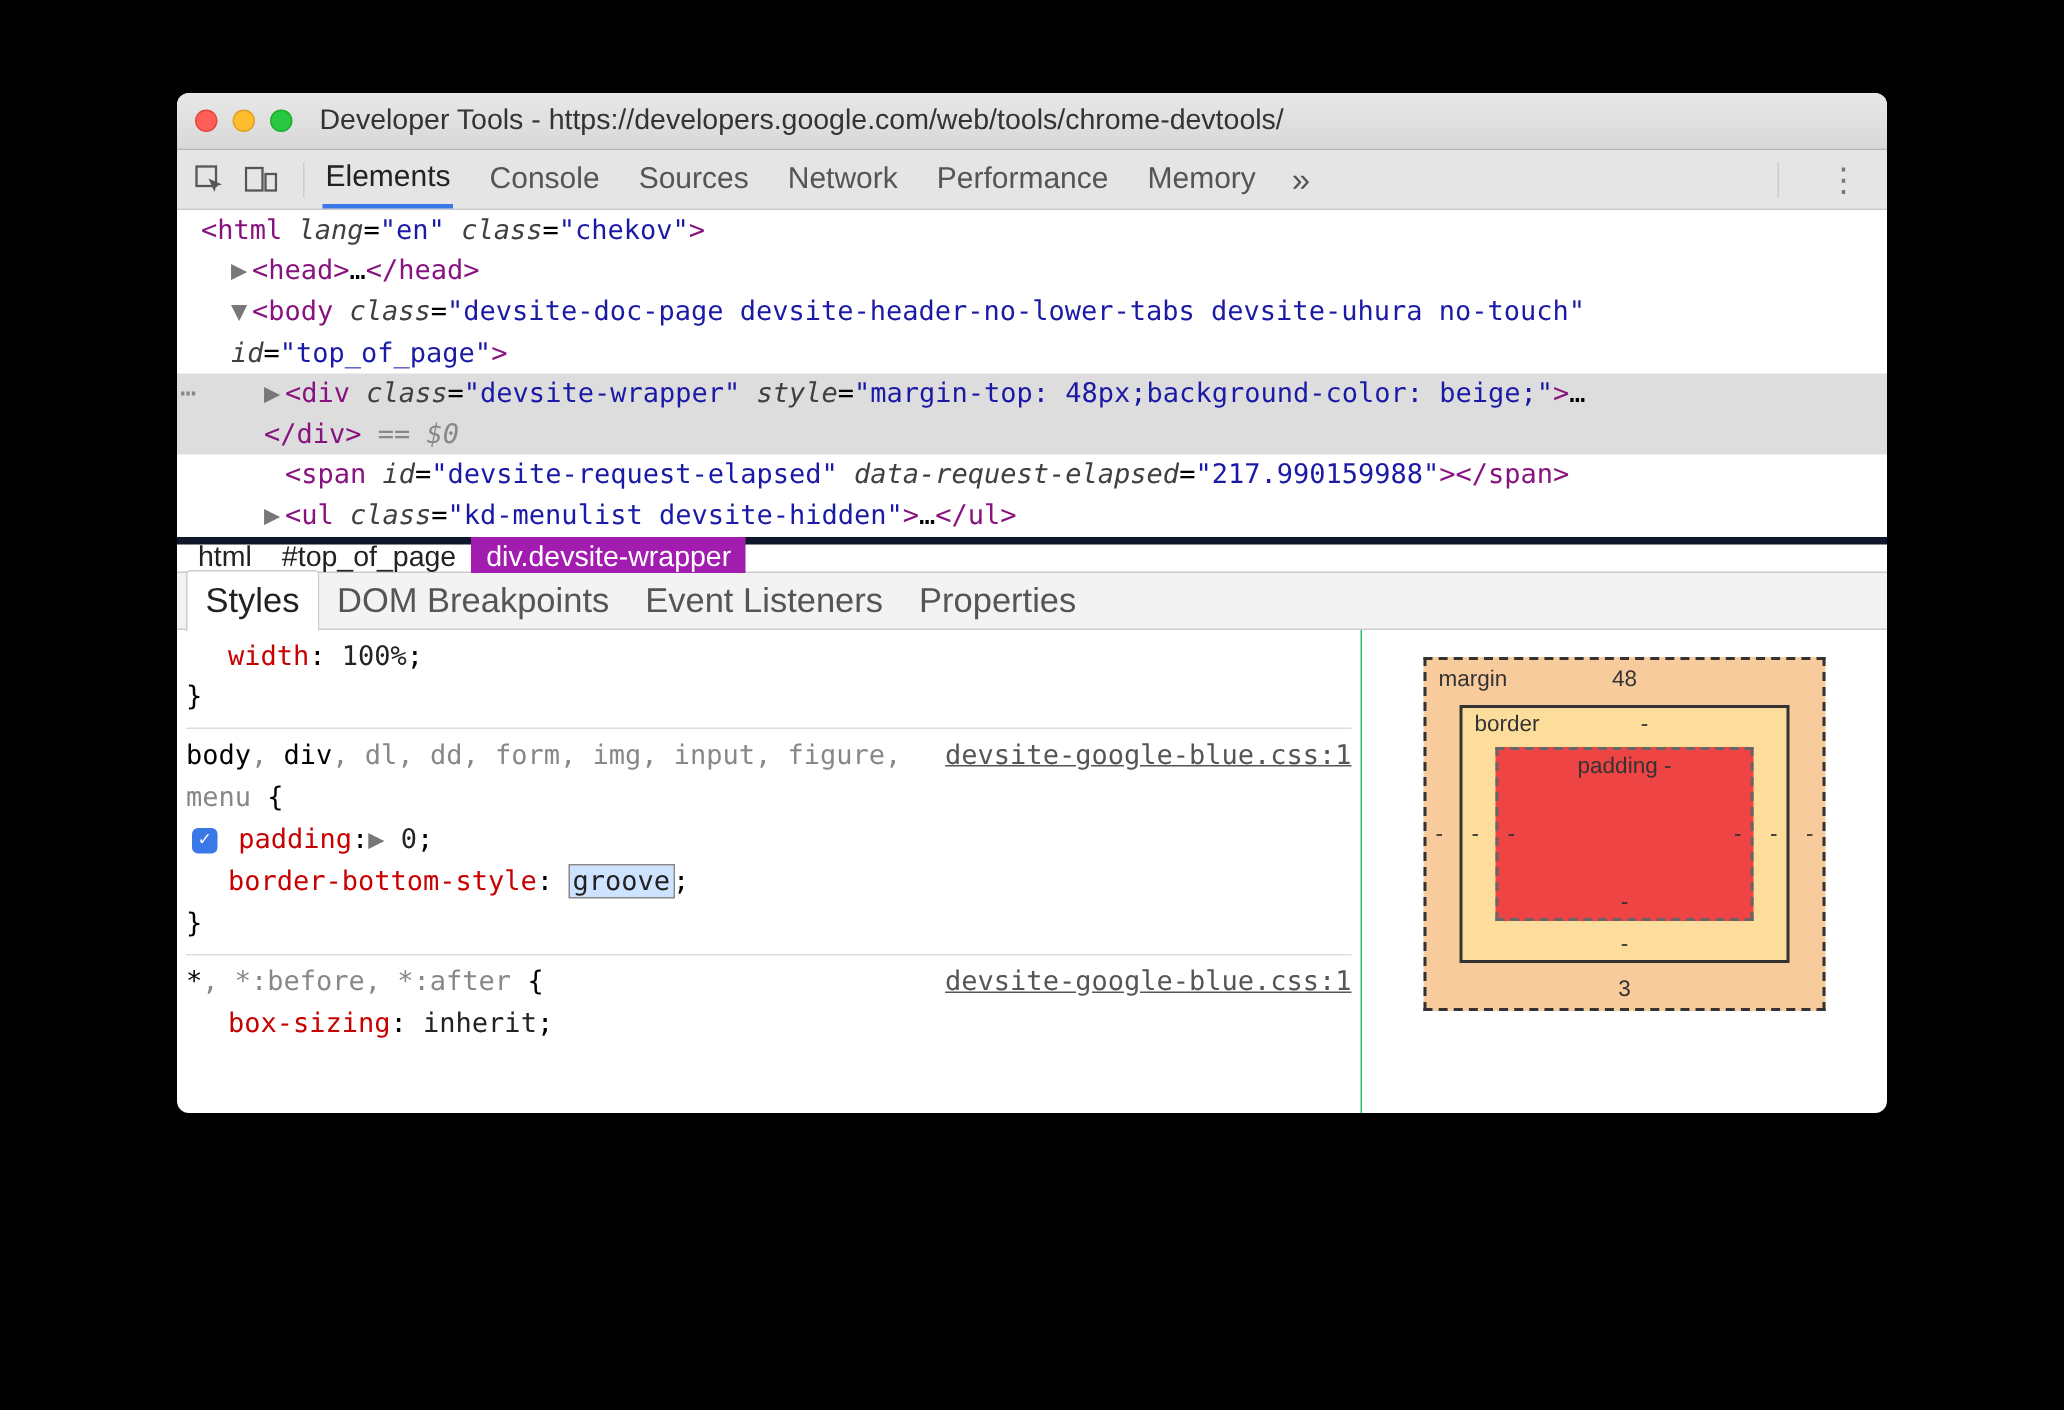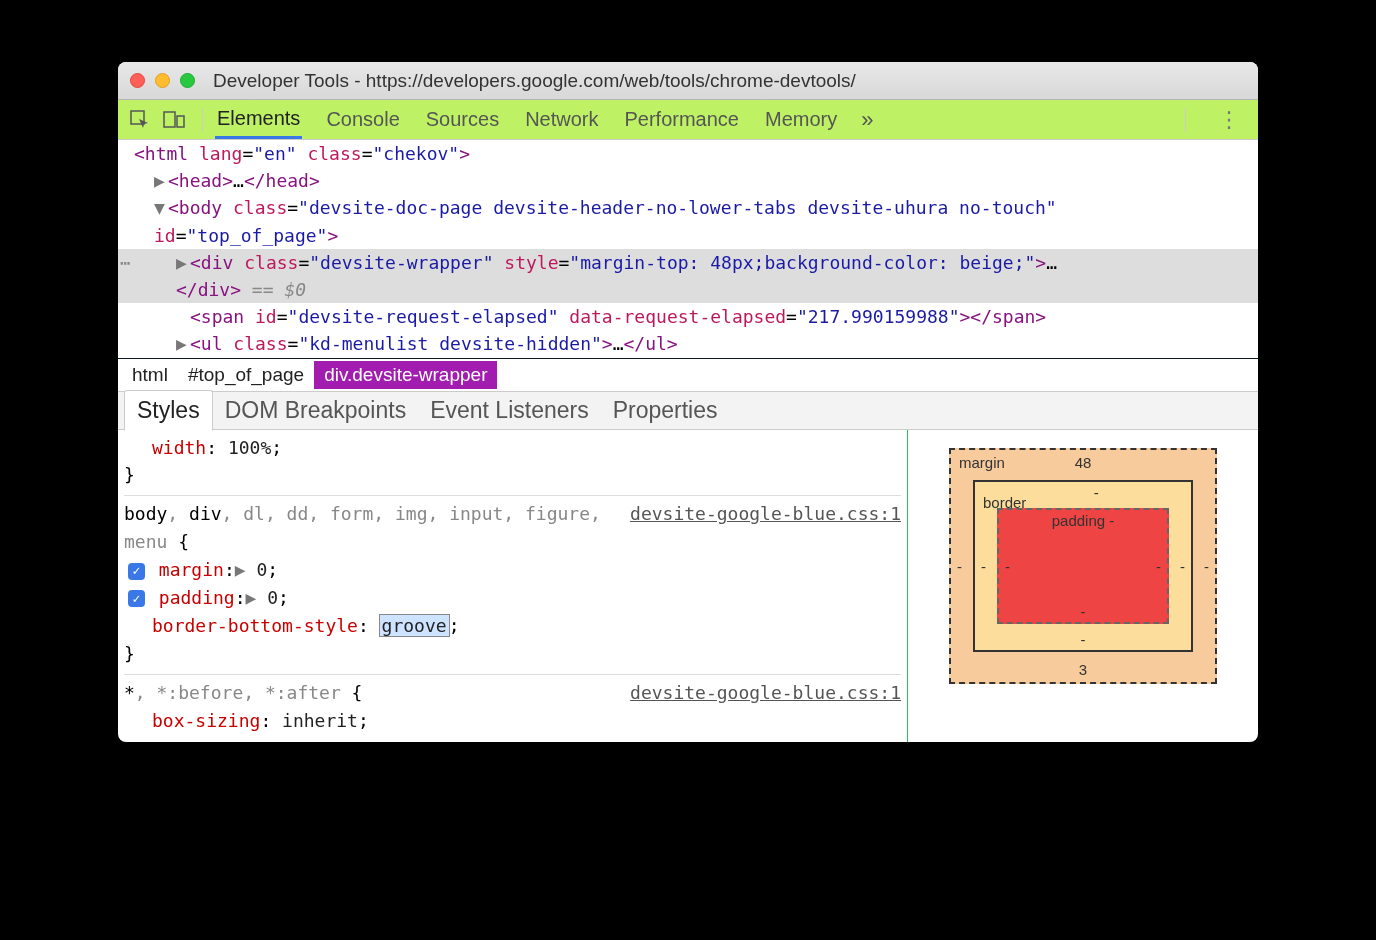--- a/index.html
+++ b/index.html
@@ -41,21 +41,21 @@
   .tl.green { background: #28c940; border: 1px solid #1dad2b; }
   .title-text { font-size: 19px; color: #333; white-space: nowrap; overflow: hidden; }
   
   .toolbar {
     height: 40px;
     display: flex;
     align-items: center;
     border-bottom: 1px solid #ccc;
     padding: 0 6px;
     gap: 2px;
-    background: #bef264;
+    background: #e5e5e5;
   }
   .tool-icon {
     width: 32px; height: 32px;
     display: flex; align-items: center; justify-content: center;
     color: #555;
   }
   .tool-sep { width: 1px; height: 24px; background: #ccc; margin: 0 10px; }
   .tabs { display: flex; gap: 22px; font-size: 20px; color: #555; align-items: center; }
   .tab { cursor: pointer; padding: 6px 2px; }
   .tab.active { color: #222; border-bottom: 3px solid #3b78e7; }
@@ -69,29 +69,29 @@
     line-height: 1.4;
     padding: 0;
     background: #fff;
     white-space: nowrap;
     overflow: hidden;
   }
   .dom-line { padding: 1px 0 1px 14px; }
   .dom-line.sel { background: #ddd; }
   .disclosure { color: #777; display:inline-block; width:14px; }
   .tag { color: #881280; }
-  .attr-name { color: #be185d; }
+  .attr-name { color: #404040; font-style: italic; }
   .attr-val { color: #1a1aa6; }
   .dom-dim { color: #888; font-style: italic; }
   
   .crumbs {
     display: flex;
     align-items: center;
-    height: 34px;
-    border-top: 1px solid #0f172a;
+    height: 24px;
+    border-top: 5px solid #0f172a;
     border-bottom: 1px solid #ccc;
     font-size: 19px;
     padding-left: 4px;
     background: #fff;
   }
   .crumb { padding: 3px 10px; color: #222; }
   .crumb.selected { background: #a21caf; color: #fff; }
   
   .subpanel-tabs {
     display: flex;
@@ -272,42 +272,41 @@
   <div class="lower">
     <div class="styles-pane">
       <div class="rule">
         <span class="indent"><span class="prop-name">width</span>: <span class="prop-val">100%</span>;</span>
         <span>}</span>
       </div>
 
       <div class="rule" style="border-top:1px solid #ddd; padding-top:4px">
         <span class="src-link">devsite-google-blue.css:1</span>
         <span class="sel-txt"><span class="sel-hl">body</span>, <span class="sel-hl">div</span>, dl, dd, form, img, input, figure, menu</span> {
-        <span class="indent-chk"><span class="chk">✓</span> <span class="prop-name">margin</span>:<span class="prop-expand">▶</span> <span class="prop-val">0</span>;</span>
         <span class="indent-chk"><span class="chk">✓</span> <span class="prop-name">padding</span>:<span class="prop-expand">▶</span> <span class="prop-val">0</span>;</span>
         <span class="indent"><span class="prop-name">border-bottom-style</span>: <span class="prop-val edit">groove</span>;</span>
         <span>}</span>
       </div>
 
       <div class="rule" style="border-top:1px solid #ddd; padding-top:4px">
         <span class="src-link">devsite-google-blue.css:1</span>
         <span class="sel-txt"><span class="sel-hl">*</span>, *:before, *:after</span> {
         <span class="indent"><span class="prop-name">box-sizing</span>: <span class="prop-val">inherit</span>;</span>
       </div>
     </div>
 
     <div class="boxmodel-pane">
       <div class="bm-margin">
         <span class="bm-label" style="left:8px;top:4px">margin</span>
         <span class="bm-label" style="left:50%;top:4px;transform:translateX(-50%)">48</span>
         <span class="bm-label" style="left:50%;bottom:4px;transform:translateX(-50%)">3</span>
         <span class="bm-label" style="left:6px;top:50%;transform:translateY(-50%)">-</span>
         <span class="bm-label" style="right:6px;top:50%;transform:translateY(-50%)">-</span>
         <div class="bm-border">
-          <span class="bm-label" style="left:8px;top:12px">border</span>
+          <span class="bm-label" style="left:8px;top:2px">border</span>
           <span class="bm-label" style="left:55%;top:2px">-</span>
           <span class="bm-label" style="left:6px;top:50%;transform:translateY(-50%)">-</span>
           <span class="bm-label" style="right:6px;top:50%;transform:translateY(-50%)">-</span>
           <span class="bm-label" style="left:50%;bottom:2px;transform:translateX(-50%)">-</span>
           <div class="bm-padding">
             <span class="bm-label" style="left:50%;top:2px;transform:translateX(-50%)"><span>padding</span> <span>-</span></span>
             <span class="bm-label" style="left:6px;top:50%;transform:translateY(-50%)">-</span>
             <span class="bm-label" style="right:6px;top:50%;transform:translateY(-50%)">-</span>
             <span class="bm-label" style="left:50%;bottom:2px;transform:translateX(-50%)">-</span>
           </div>

